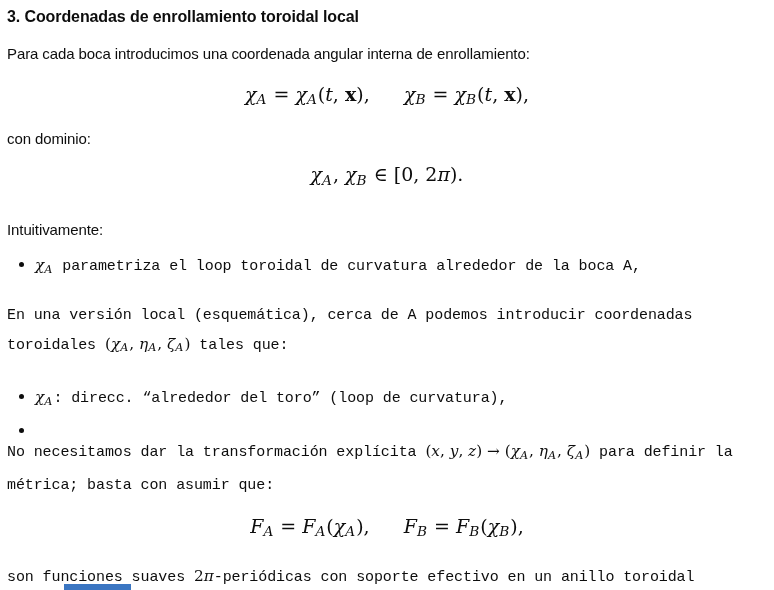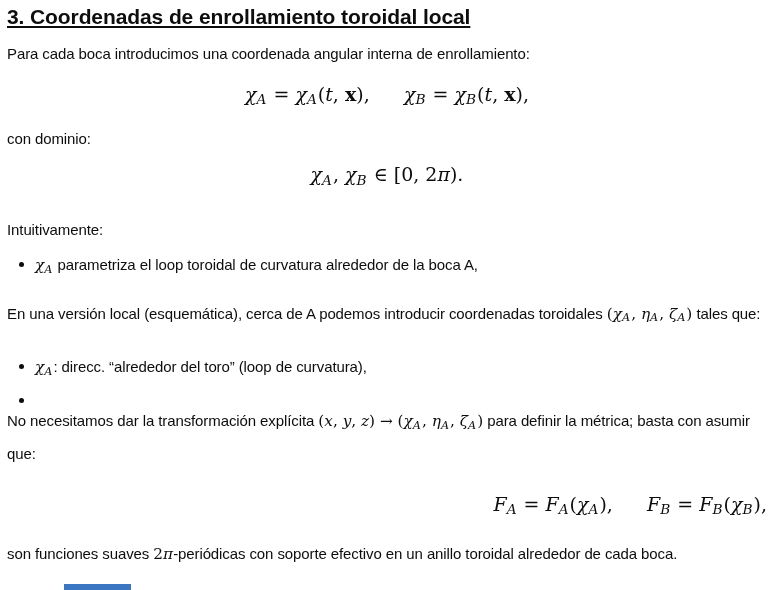--- a/index.html
+++ b/index.html
@@ -13,62 +13,61 @@
   body {
     position: relative;
     box-sizing: border-box;
     padding: 0 7px;
     color: #0d0d0d;
     font-family: "Liberation Sans", sans-serif;
     font-size: 15px;
     letter-spacing: -0.1px;
   }
   .title {
-    font-size: 21px;
+    font-size: 16px;
     line-height: 24px;
     font-weight: 700;
     margin: 5px 0 0 0;
-    text-decoration: underline;
   }
   p { margin: 0; line-height: 28px; }
   .p-intro   { margin-top: 11px; }
   .p-dominio { margin-top: 9px; }
   .p-intuit  { margin-top: 19px; }
   .p-local   { margin-top: 16px; }
   .p-transf  { margin-top: 21px; }
   .p-closing { margin-top: 14px; }
 
   .eq {
     text-align: center;
     font-size: 19px;
     line-height: 34px;
     letter-spacing: 0;
   }
   .eq-chi    { margin-top: 9px; }
   .eq-domain { margin-top: 4px; }
-  .eq-f      { margin-top: 19px; text-align: right; }
+  .eq-f      { margin-top: 9px; }
 
   .blist { list-style: none; margin: 6px 0 0 0; padding: 0; }
   .blist.second { margin-top: 20px; }
   .blist li { position: relative; padding-left: 28px; line-height: 29px; }
   .dot {
     position: absolute;
     left: 12px; top: 12px;
     width: 5px; height: 5px;
     border-radius: 50%;
     background: #0d0d0d;
   }
 
   
   .tk-v, .tk-u, .tk-b, .tk-s { font-family: "DejaVu Serif", serif; letter-spacing: 0; }
   .tk-v, .tk-s { font-style: italic; }
   .tk-b { font-weight: 700; }
   .tk-s { font-size: 0.72em; vertical-align: -0.25em; margin-right: 1px; }
   .tk-q { display: inline-block; width: 1.8em; }
-  .tk-t { font-family: Liberation Sans, sans-serif; }
+  .tk-t { font-family: Liberation Mono, monospace; }
   p .tk-v, p .tk-u, p .tk-b, li .tk-v, li .tk-u, li .tk-b { font-size: 1.02em; }
   p .tk-s, li .tk-s { font-size: 0.75em; }
 
   .bluebar {
     position: absolute;
     left: 64px; top: 584px;
     width: 67px; height: 6px;
   }
 </style>
 </head>

